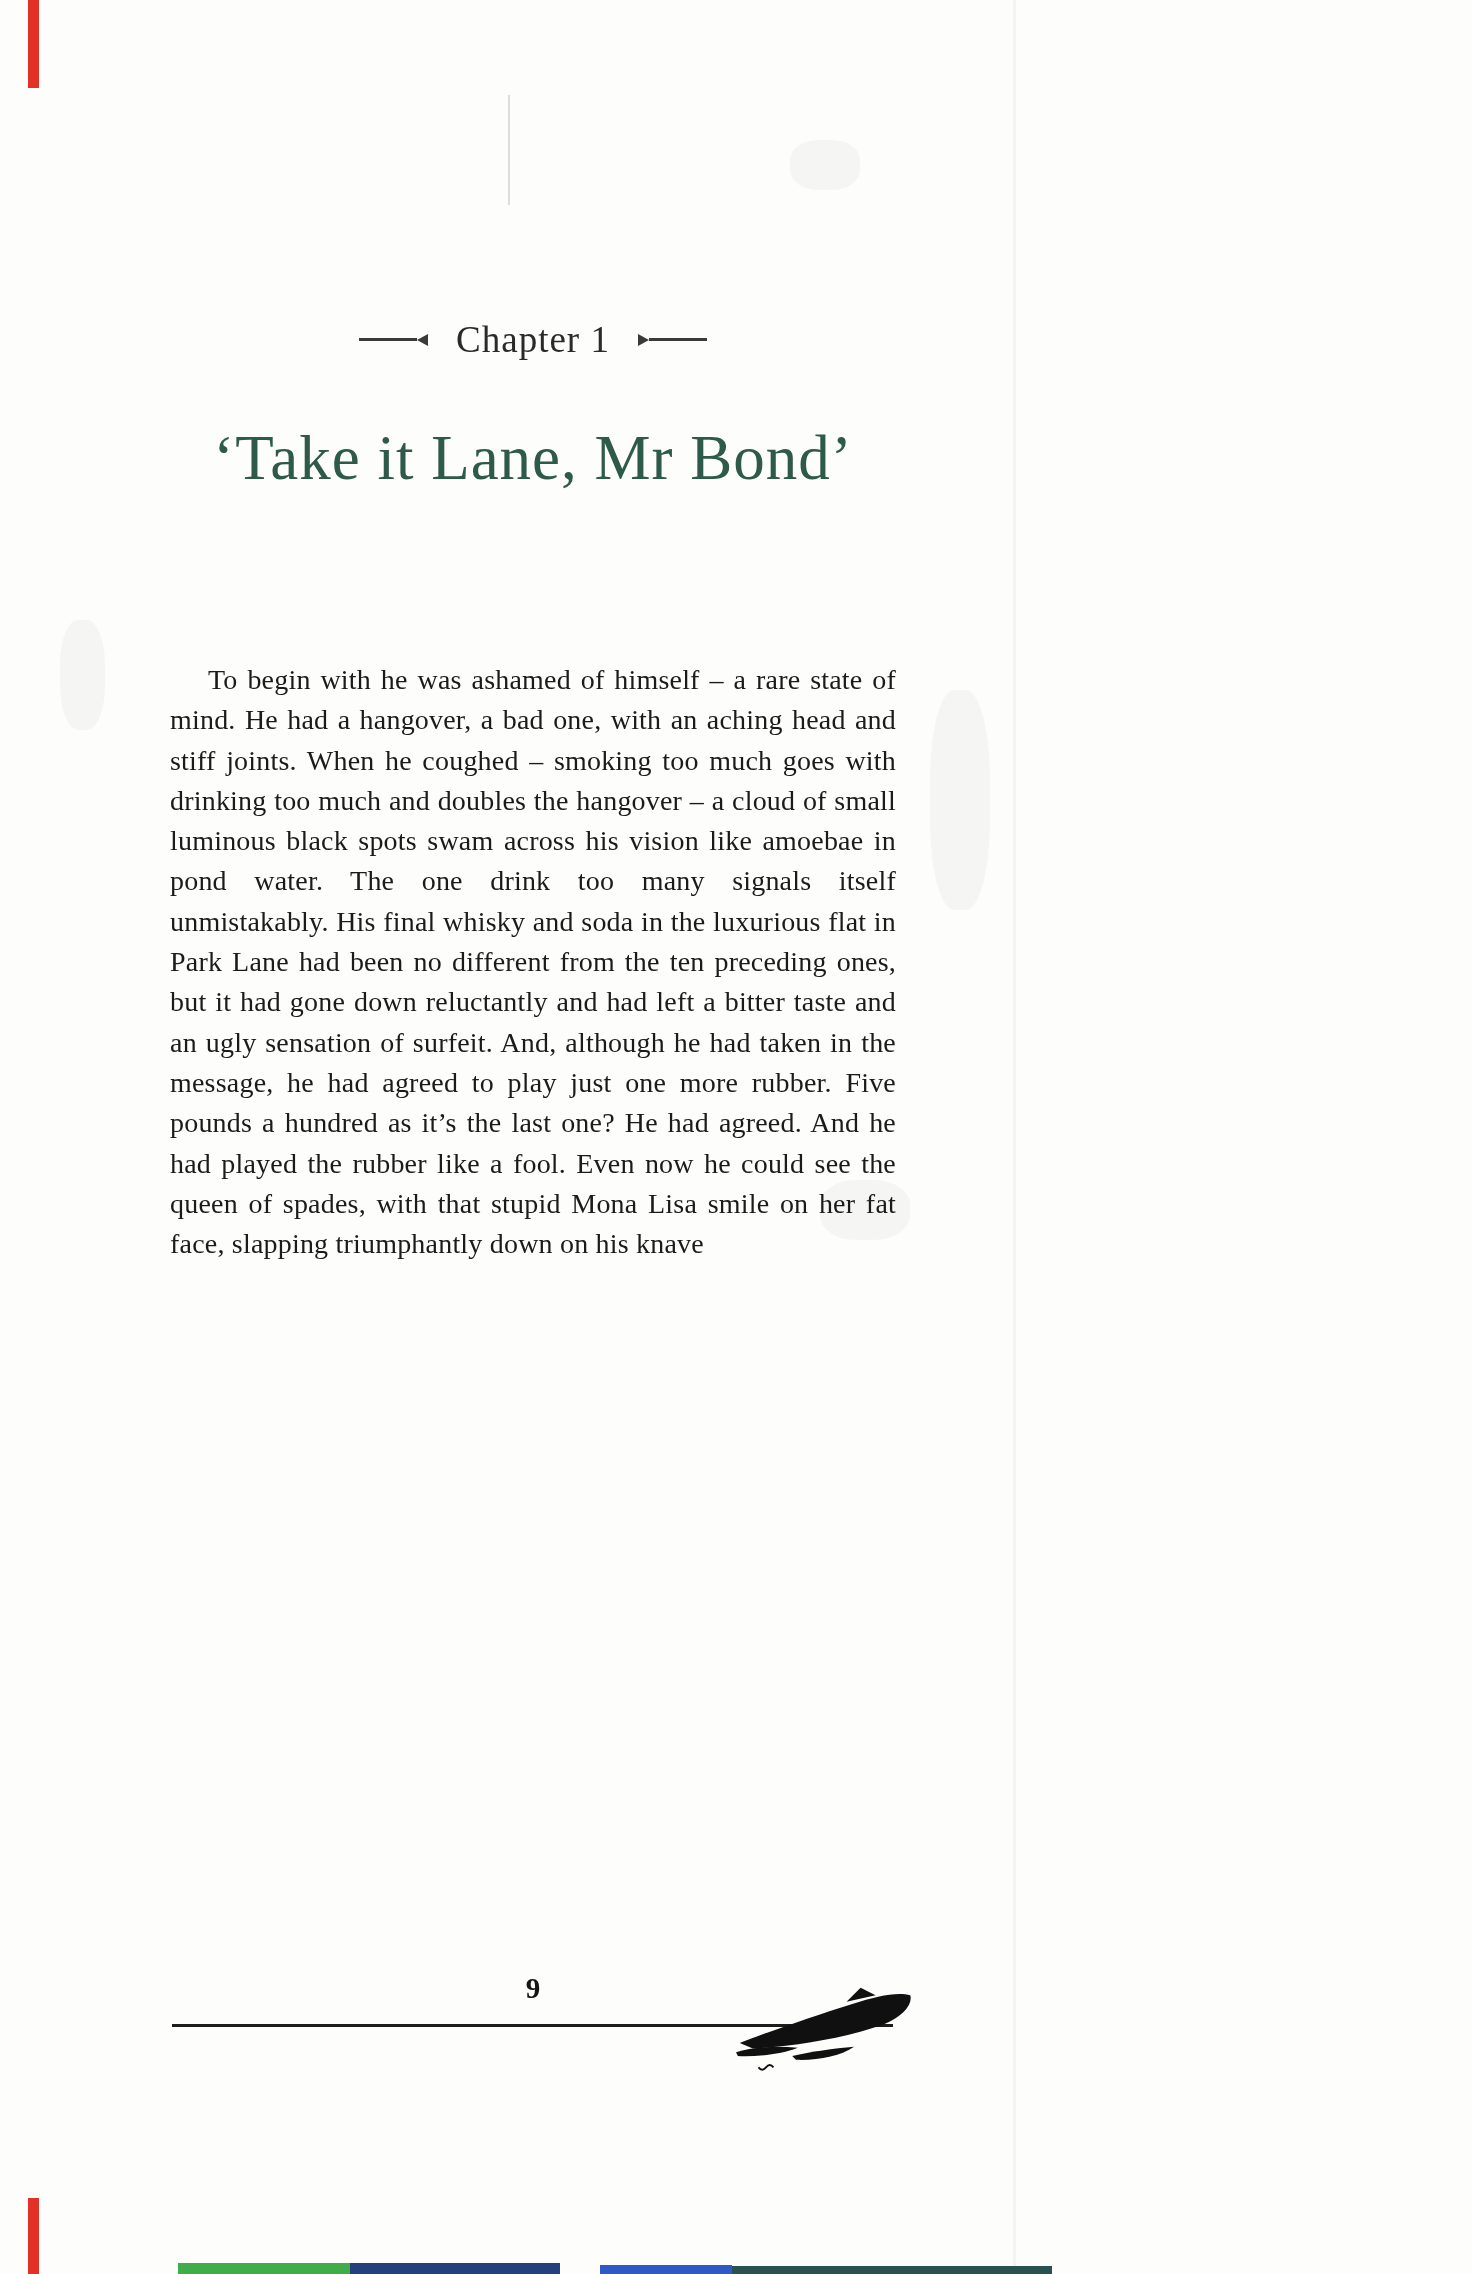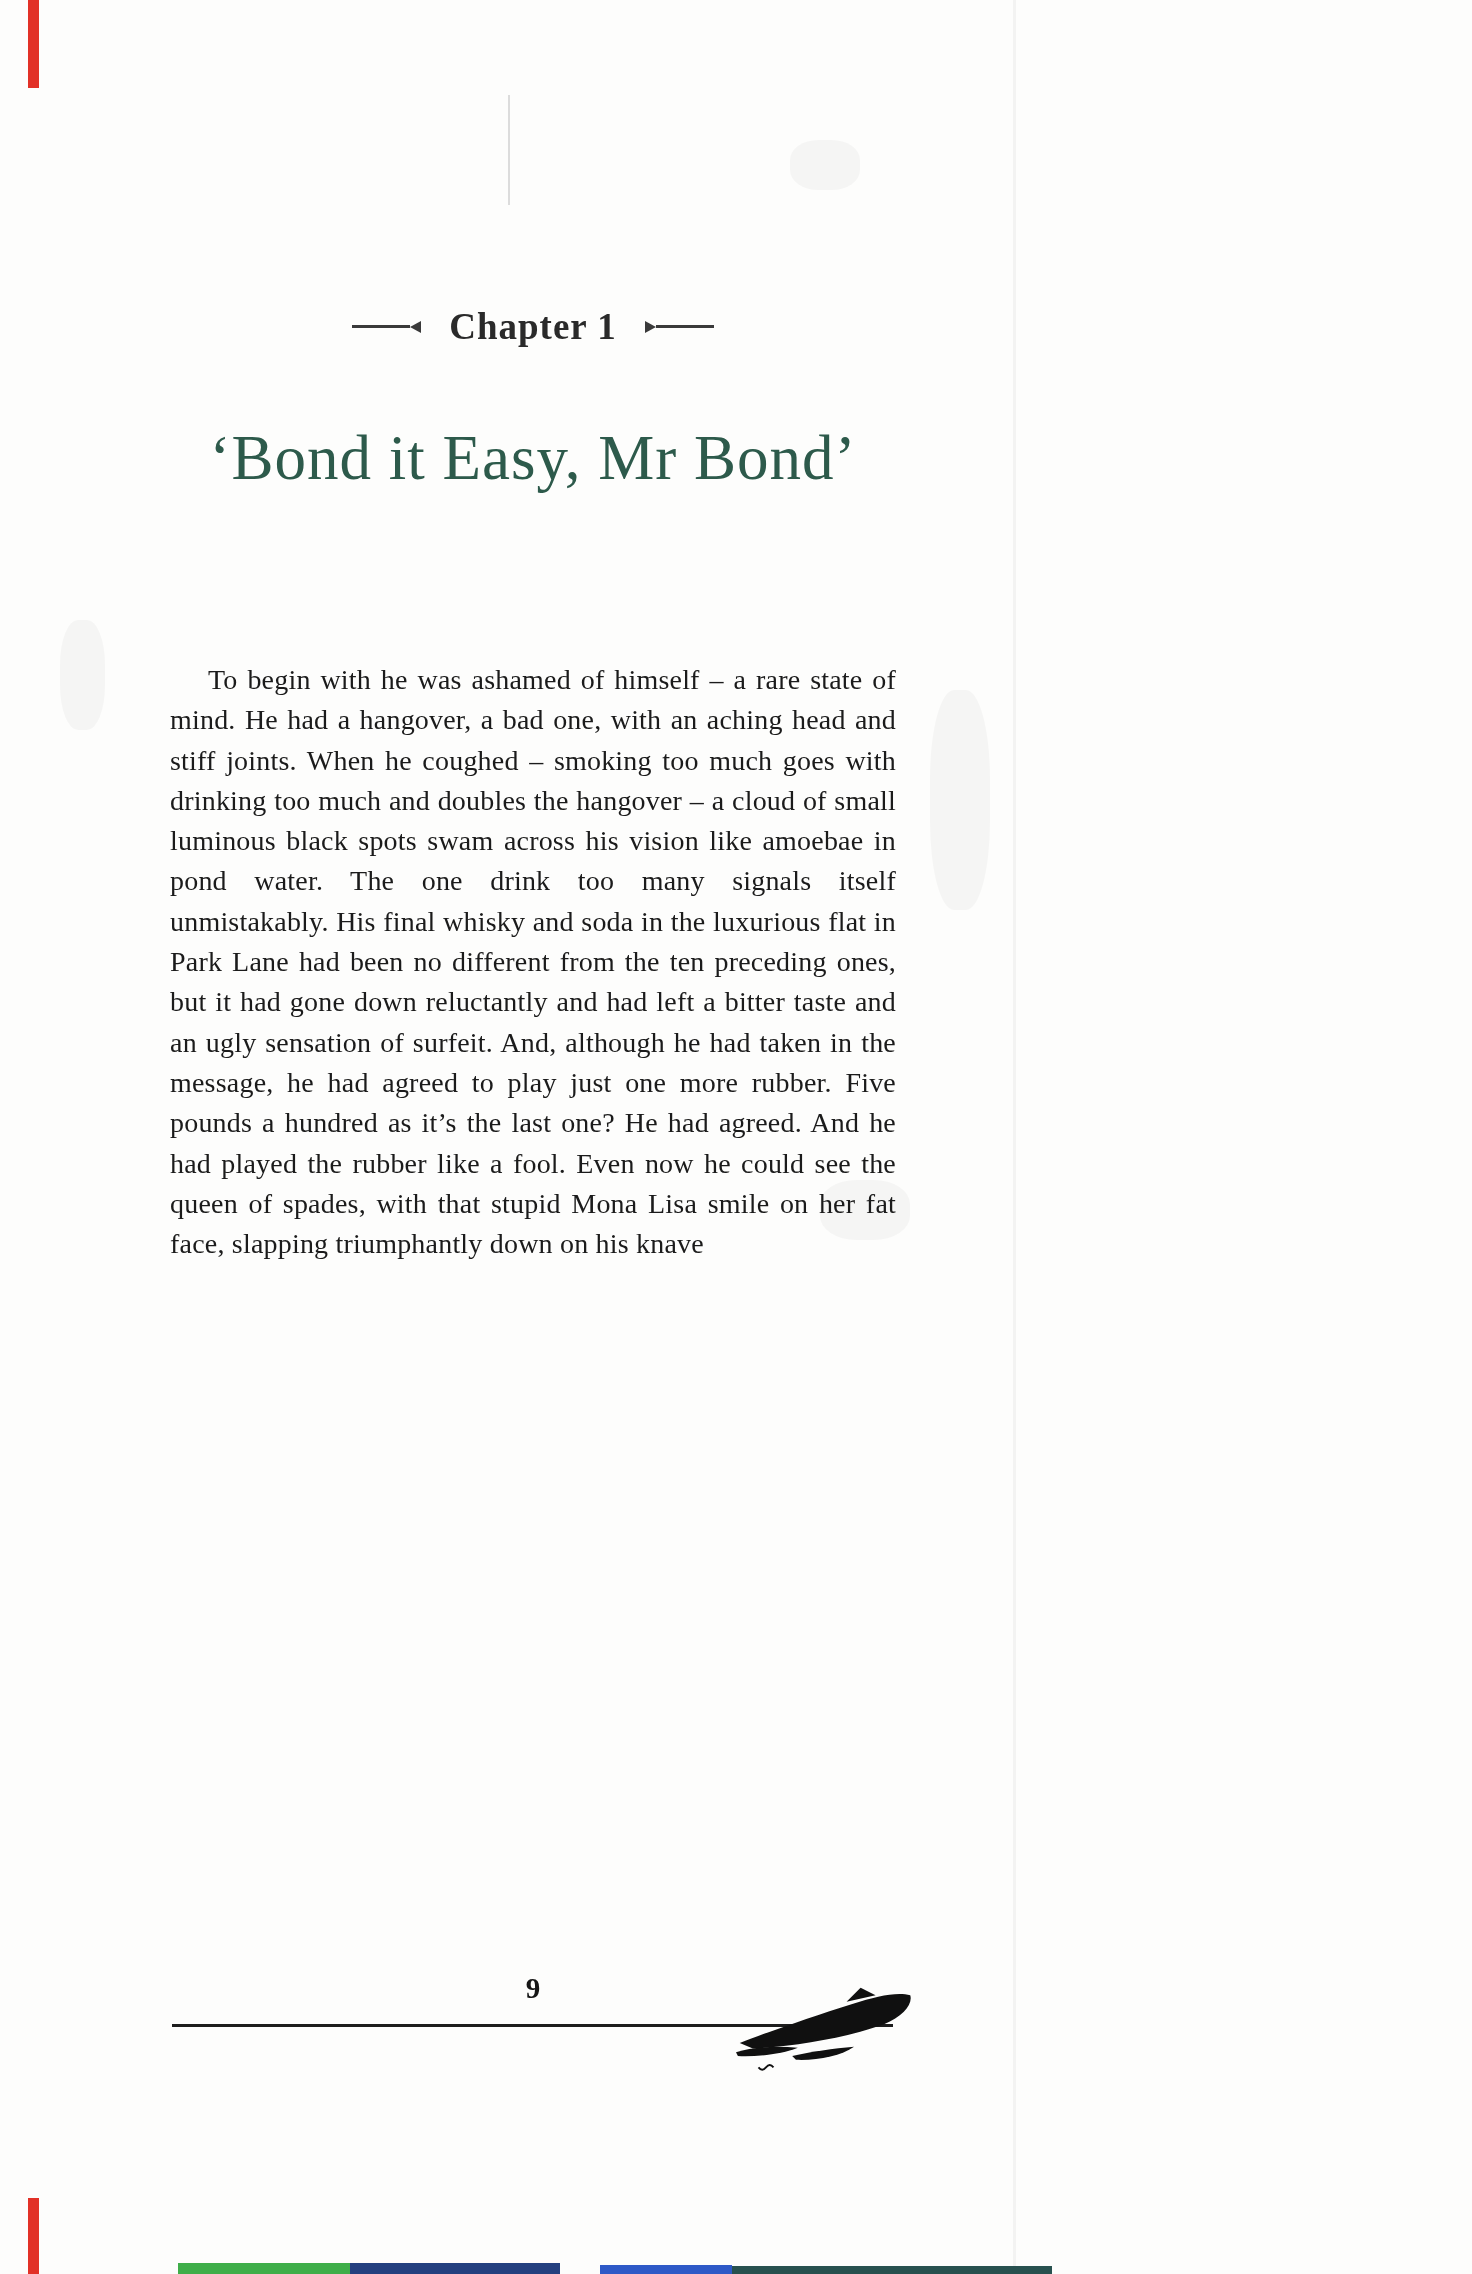--- a/index.html
+++ b/index.html
@@ -26,28 +26,27 @@
   .smudge-4 { left: 820px; top: 1180px; width: 90px;  height: 60px; }
 
   .strip-green  { left: 178px; top: 2263px; width: 172px; height: 11px; background: #3fae49; }
   .strip-navy   { left: 350px; top: 2263px; width: 210px; height: 11px; background: #24407f; }
   .strip-blue   { left: 600px; top: 2265px; width: 132px; height: 9px;  background: #2e59c7; }
   .strip-teal   { left: 732px; top: 2266px; width: 320px; height: 8px;  background: #28514f; }
 
   
   .chapter-row {
     position: absolute;
-    left: 170px; top: 305px;
+    left: 170px; top: 318px;
     width: 726px;
     display: flex;
     align-items: center;
     justify-content: center;
     gap: 28px;
     color: #2f2f2f;
-    font-weight: bold;
   }
   .chapter-label {
     font-size: 37px;
     letter-spacing: 1px;
     color: #2a2a2a;
   }
   .ornament { display: flex; align-items: center; }
   .orn-line { width: 58px; height: 3px; background: #3a3a3a; }
   .tri { width: 0; height: 0; border-top: 6px solid transparent; border-bottom: 6px solid transparent; }
   .tri-left  { border-right: 11px solid #3a3a3a; }
@@ -123,21 +122,21 @@
       <span class="orn-line"></span>
       <span class="tri tri-left"></span>
     </span>
     <span class="chapter-label">Chapter 1</span>
     <span class="ornament">
       <span class="tri tri-right"></span>
       <span class="orn-line"></span>
     </span>
   </header>
 
-  <h1 class="title">‘Bond it Easy, Mr Bond’</h1>
+  <h1 class="title">‘Take it Lane, Mr Bond’</h1>
 
   <main class="body-text">
     <p class="indent">To begin with he was ashamed of himself – a rare state of mind. He had a hangover, a bad one, with an aching head and stiff joints. When he coughed – smoking too much goes with drinking too much and doubles the hangover – a cloud of small luminous black spots swam across his vision like amoebae in pond water. The one drink too many signals itself unmistakably. His final whisky and soda in the luxurious flat in Park Lane had been no different from the ten preceding ones, but it had gone down reluctantly and had left a bitter taste and an ugly sensation of surfeit. And, although he had taken in the message, he had agreed to play just one more rubber. Five pounds a hundred as it’s the last one? He had agreed. And he had played the rubber like a fool. Even now he could see the queen of spades, with that stupid Mona Lisa smile on her fat face, slapping triumphantly down on his knave</p>
   </main>
 
   <div class="page-number">9</div>
   <div class="footer-rule"></div>
 
   <svg class="boat" viewBox="0 0 190 96" xmlns="http://www.w3.org/2000/svg">
     <path fill="#101010" d="M 4 64 C 35 52, 80 36, 125 22 C 150 14, 172 9, 186 13 C 189 23, 178 36, 158 44 C 120 58, 62 68, 18 70 Z"></path>

